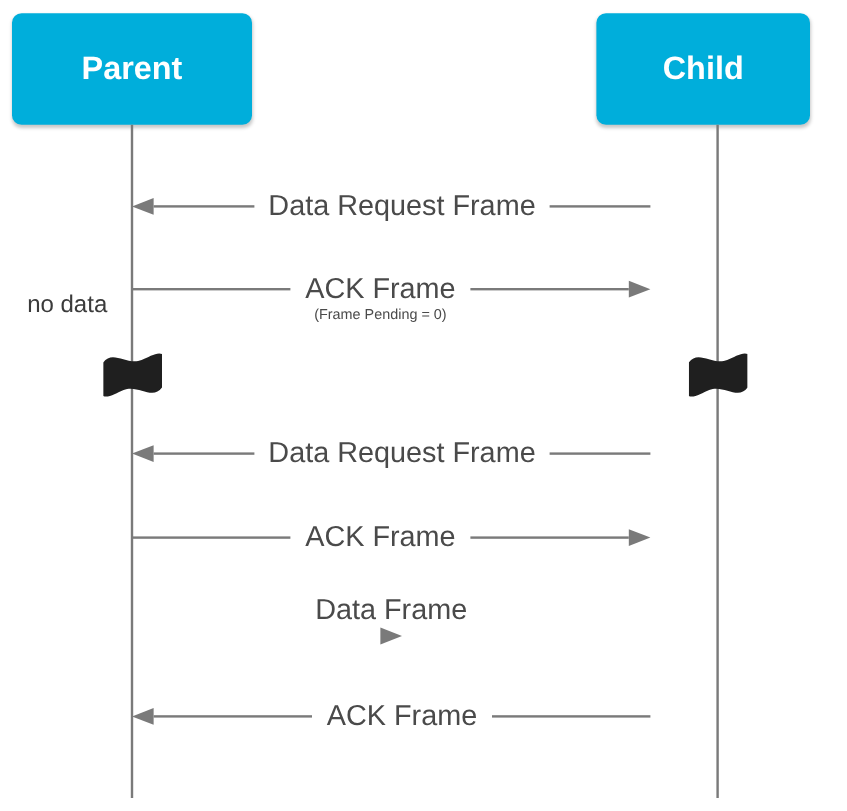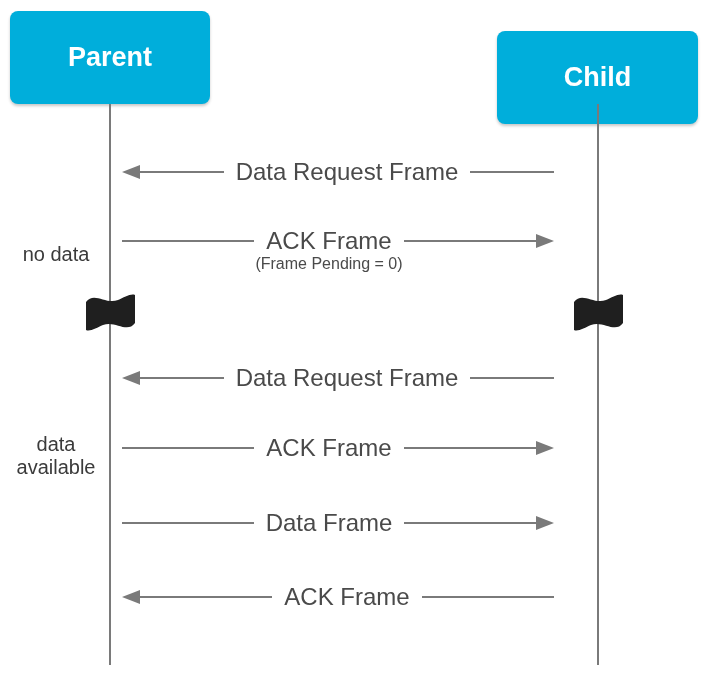--- a/index.html
+++ b/index.html
@@ -13,50 +13,50 @@
   .actor-box{
     position:absolute;
     top:11px;height:93px;
     background:var(--actor-fill,#00AEDB);
     border-radius:8px;
     display:flex;align-items:center;justify-content:center;
     color:#ffffff;font-size:27px;font-weight:bold;
     box-shadow:0 2px 3px rgba(0,0,0,0.22);
   }
   .actor-parent{left:10px;width:200px;}
-  .actor-child{left:497px;width:201px;margin-top:20px;}
+  .actor-child{left:497px;width:178px;}
   .lifeline{
     position:absolute;
     top:104px;height:561px;width:2px;
     background:var(--line,#7a7a7a);
   }
   .lifeline-parent{left:109px;}
   .lifeline-child{left:597px;}
   .msg-row{
     position:absolute;
-    left:122px;width:432px;height:28px;
-    display:flex;align-items:center;
+    left:110px;width:432px;height:28px;
+    display:flex;align-items:center;justify-content:flex-end;
   }
   .msg-line{
     flex:1;height:2px;
     background:var(--line,#7a7a7a);
   }
   .msg-label{
     position:relative;
     padding:0 12px;
     font-size:24px;
     color:var(--label-text,#4a4a4a);
     white-space:nowrap;
   }
   .msg-sublabel{
     position:absolute;
     top:100%;left:50%;
     transform:translateX(-50%);
     margin-top:0px;
-    font-size:16px;
+    font-size:12px;
     color:var(--label-text,#4a4a4a);
     white-space:nowrap;
   }
   .arrowhead{width:0;height:0;}
   .arrowhead-left{
     border-top:7px solid transparent;
     border-bottom:7px solid transparent;
     border-right:18px solid var(--line,#7a7a7a);
   }
   .arrowhead-right{
@@ -90,22 +90,20 @@
     <span>Parent</span>
   </div>
   <div class="actor-box actor-child">
     <span>Child</span>
   </div>
 
   <div class="lifeline lifeline-parent"></div>
   <div class="lifeline lifeline-child"></div>
 
   <div class="side-note note-1">no data</div>
-  <div class="side-note note-2">data
-available</div>
 
   <div class="msg-row" style="top:158px;">
     <div class="arrowhead arrowhead-left"></div>
     <div class="msg-line"></div>
     <div class="msg-label">Data Request Frame</div>
     <div class="msg-line"></div>
   </div>
 
   <div class="msg-row" style="top:227px;">
     <div class="msg-line"></div>
@@ -137,21 +135,21 @@
 
   <div class="msg-row" style="top:434px;">
     <div class="msg-line"></div>
     <div class="msg-label">
       <span>ACK Frame</span>
     </div>
     <div class="msg-line"></div>
     <div class="arrowhead arrowhead-right"></div>
   </div>
 
-  <div class="msg-row" style="top:509px;">
+  <div class="msg-row" style="top:509px;flex-direction:column;">
     <div class="msg-line"></div>
     <div class="msg-label">Data Frame</div>
     <div class="msg-line"></div>
     <div class="arrowhead arrowhead-right"></div>
   </div>
 
   <div class="msg-row" style="top:583px;">
     <div class="arrowhead arrowhead-left"></div>
     <div class="msg-line"></div>
     <div class="msg-label">ACK Frame</div>

